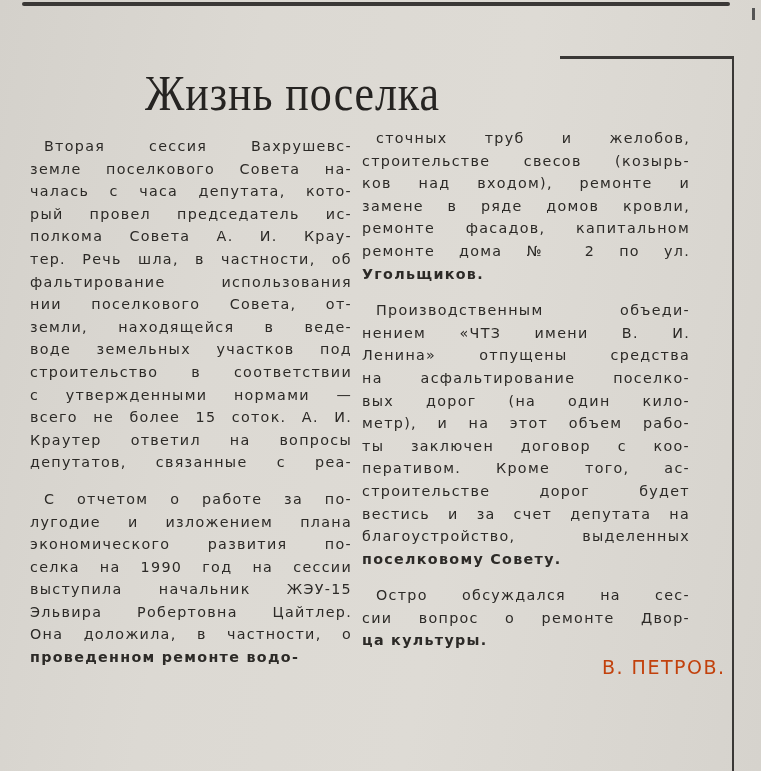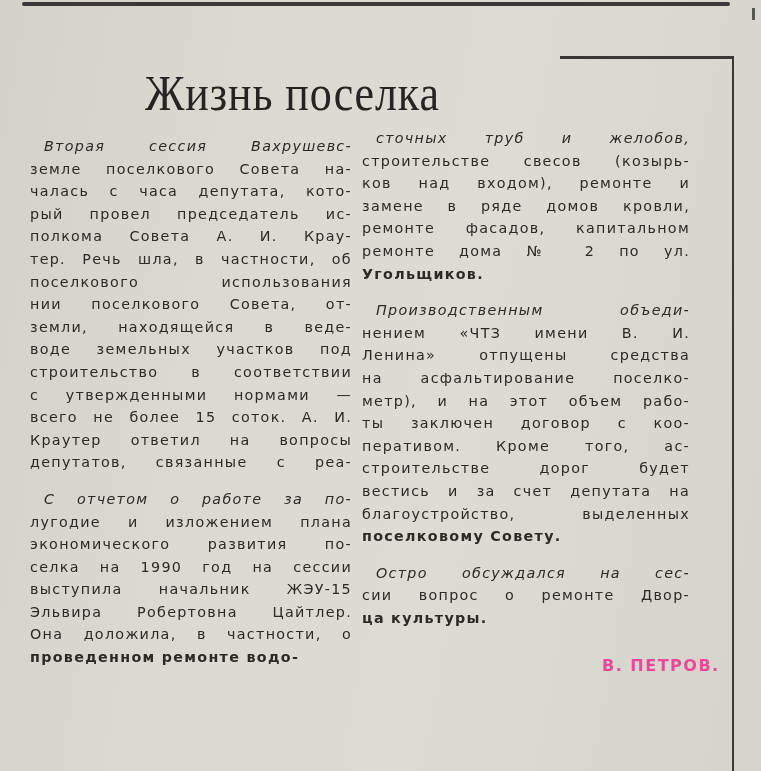--- a/index.html
+++ b/index.html
@@ -8,45 +8,45 @@
     font-family:"DejaVu Sans",sans-serif;color:#2a2826;}
   .top-rule{position:absolute;left:22px;top:2px;width:708px;height:4px;background:#3a3836;border-radius:2px;}
   .right-mark{position:absolute;left:752px;top:8px;width:3px;height:12px;background:#555;}
   .title{position:absolute;left:145px;top:30px;font-family:"Liberation Serif","DejaVu Serif",serif;
     font-size:50px;letter-spacing:1px;font-weight:normal;color:#262422;transform:scaleX(0.88);transform-origin:left top;white-space:nowrap;}
   .title-rule{position:absolute;left:560px;top:56px;width:173px;height:3px;background:#3a3836;}
   .vrule{position:absolute;left:732px;top:56px;width:2px;height:715px;background:#3a3836;}
   .col{position:absolute;font-size:14.3px;line-height:22.6px;letter-spacing:1.3px;color:#2c2a27;}
   .col .line{display:block;text-align:justify;text-align-last:justify;white-space:nowrap;height:22.6px;}
   .col .line.last{text-align-last:left;font-weight:bold;}
-  .col .indent{padding-left:14px;font-style:italic;}
+  .col .indent{padding-left:14px;}
   .gap{height:14px;}
   .left{left:30px;top:135px;width:322px;}
   .right{left:362px;top:127px;width:328px;}
-  .sig{position:absolute;left:602px;top:656px;font-weight:bold;font-size:16px;letter-spacing:1.5px;color:#ec4899;}
+  .sig{position:absolute;left:602px;top:656px;font-weight:normal;font-size:19px;letter-spacing:1.5px;color:#c2410c;}
 </style>
 </head>
 <body>
 
 <div class="top-rule"></div>
 <div class="right-mark"></div>
 
 <h1 class="title">Жизнь поселка</h1>
 <div class="title-rule"></div>
 <div class="vrule"></div>
 
 <div class="col left" id="leftcol">
     <div>
       <span class="line indent">Вторая сессия Вахрушевс-</span>
       <span class="line">земле поселкового Совета на-</span>
       <span class="line">чалась с часа депутата, кото-</span>
       <span class="line">рый провел председатель ис-</span>
       <span class="line">полкома Совета А. И. Крау-</span>
       <span class="line">тер. Речь шла, в частности, об</span>
-      <span class="line">поселкового использования</span>
+      <span class="line">фальтирование использования</span>
       <span class="line">нии поселкового Совета, от-</span>
       <span class="line">земли, находящейся в веде-</span>
       <span class="line">воде земельных участков под</span>
       <span class="line">строительство в соответствии</span>
       <span class="line">с утвержденными нормами —</span>
       <span class="line">всего не более 15 соток. А. И.</span>
       <span class="line">Краутер ответил на вопросы</span>
       <span class="line">депутатов, связанные с реа-</span>
     </div>
     <div class="gap"></div>
@@ -70,20 +70,21 @@
       <span class="line">ремонте фасадов, капитальном</span>
       <span class="line">ремонте дома № 2 по ул.</span>
       <span class="line last">Угольщиков.</span>
     </div>
     <div class="gap"></div>
     <div>
       <span class="line indent">Производственным объеди-</span>
       <span class="line">нением «ЧТЗ имени В. И.</span>
       <span class="line">Ленина» отпущены средства</span>
       <span class="line">на асфальтирование поселко-</span>
+      <span class="line">вых дорог (на один кило-</span>
       <span class="line">метр), и на этот объем рабо-</span>
       <span class="line">ты заключен договор с коо-</span>
       <span class="line">перативом. Кроме того, ас-</span>
       <span class="line">строительстве дорог будет</span>
       <span class="line">вестись и за счет депутата на</span>
       <span class="line">благоустройство, выделенных</span>
       <span class="line last">поселковому Совету.</span>
     </div>
     <div class="gap"></div>
     <div>

